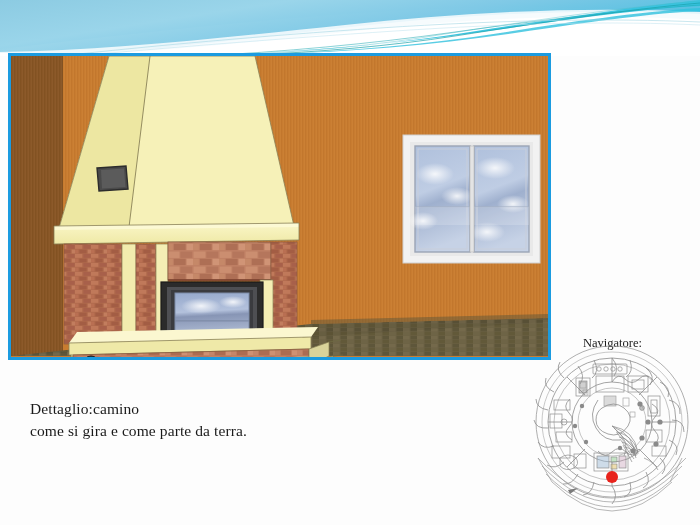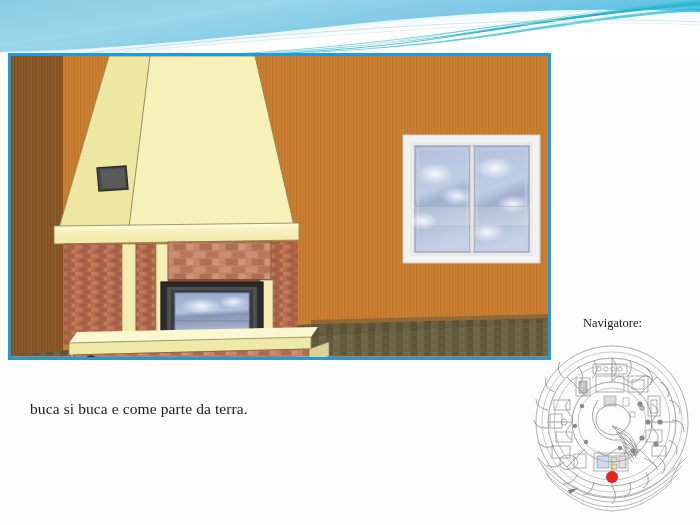--- a/index.html
+++ b/index.html
@@ -28,21 +28,21 @@
   .caption{
     position:absolute;left:30px;top:398px;width:470px;
     font-family:"Liberation Serif", serif;
     font-size:15.5px;line-height:22px;color:#1a1a1a;
     letter-spacing:.1px;
   }
   .caption .ln{display:block;white-space:nowrap;}
 
   
   .nav-label{
-    position:absolute;left:583px;top:316px;
+    position:absolute;left:583px;top:336px;
     font-family:"Liberation Serif", serif;
     font-size:12.5px;color:#1a1a1a;white-space:nowrap;
   }
   .nav-wrap{position:absolute;left:520px;top:338px;width:180px;height:187px;}
   .nav-wrap svg{display:block;}
 </style>
 </head>
 <body>
 
 <div class="slide">
@@ -281,21 +281,22 @@
           <rect x="459" y="90" width="4" height="106" fill="#E4E4E4"></rect>
           <rect x="459" y="90" width="4" height="106" fill="none" stroke="#B7B7B7" stroke-width="0.6"></rect>
         </g>
 
         <rect x="0" y="0" width="537" height="301" fill="none"></rect>
       </svg>
     </div>
   </div>
 
   <div class="caption">
-    <span class="ln">buca  si buca e come parte da terra.</span>
+    <span class="ln">Dettaglio:camino</span>
+    <span class="ln">come  si gira e come parte da terra.</span>
   </div>
 
   <div class="nav-label">Navigatore:</div>
 
   <div class="nav-wrap">
     <svg width="180" height="187" viewBox="0 0 180 187" xmlns="http://www.w3.org/2000/svg">
       <g stroke="#8D8D8D" fill="none" stroke-width="0.8">
 
         <circle cx="92" cy="84" r="76" stroke="#9A9A9A"></circle>
         <circle cx="92" cy="84" r="70" stroke="#A5A5A5" stroke-width="0.6"></circle>

